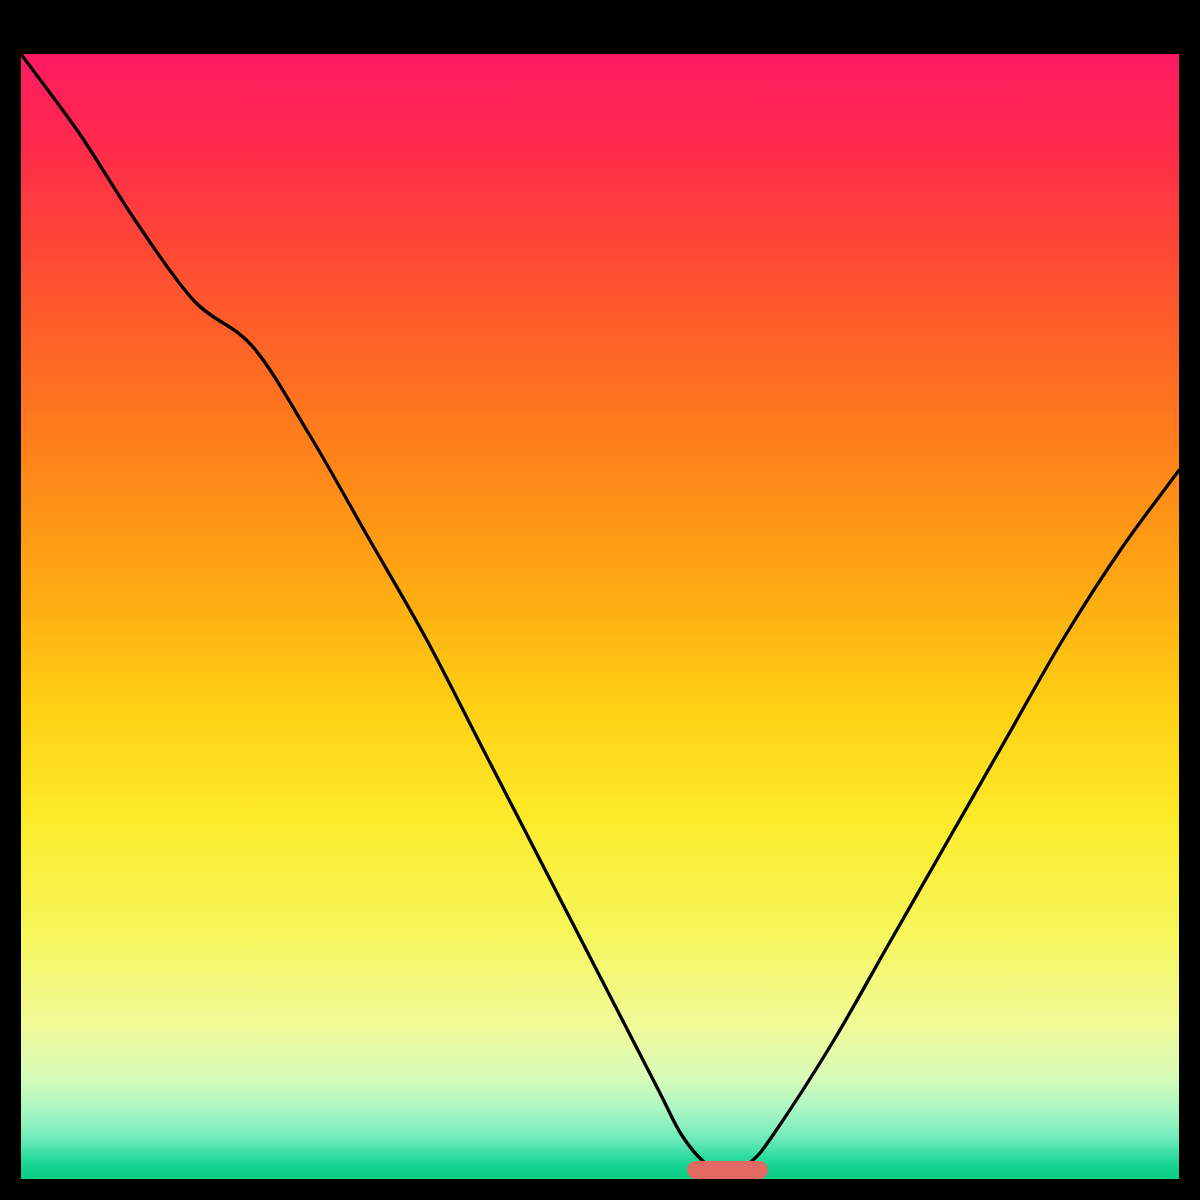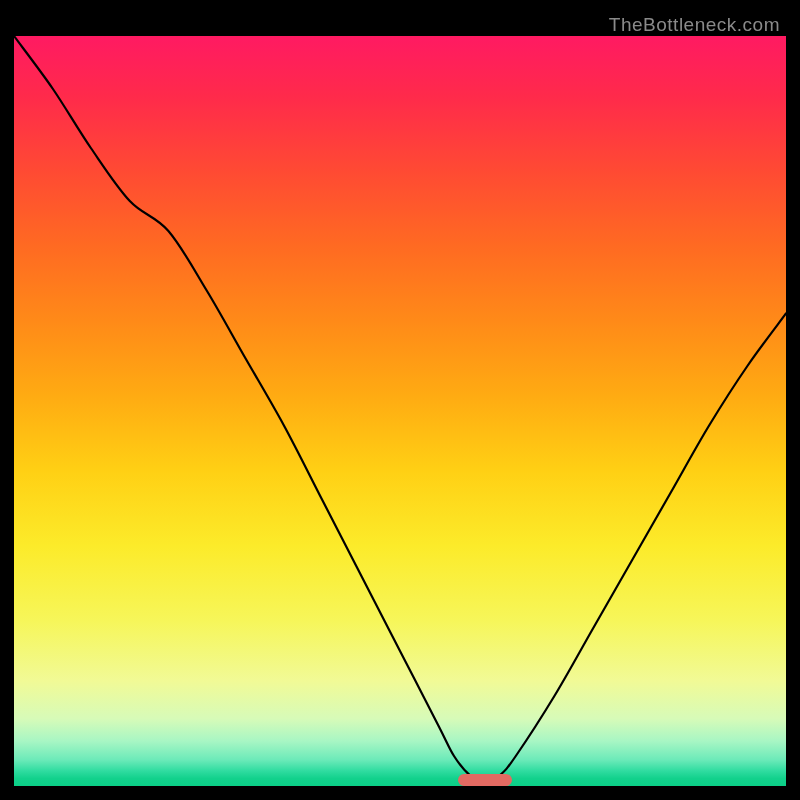--- a/index.html
+++ b/index.html
@@ -74,21 +74,20 @@
     letter-spacing: 0.5px;
     user-select: none;
   }
 </style>
 </head>
 <body>
 
 <div class="frame">
   <div class="plot-outer">
 
-    <div class="watermark">TheBottleneck.com</div>
 
     <div class="plot-area">
       <svg class="curve" width="772" height="750" viewBox="0 0 772 750">
         <path id="curve-path" d="M 0.0 0.0 C 6.4 8.8, 25.7 33.8, 38.6 52.5 C 51.5 71.3, 64.3 93.8, 77.2 112.5 C 90.1 131.3, 102.9 151.3, 115.8 165.0 C 128.7 178.8, 141.5 180.0, 154.4 195.0 C 167.3 210.0, 180.1 233.8, 193.0 255.0 C 205.9 276.3, 218.7 300.0, 231.6 322.5 C 244.5 345.0, 257.3 366.3, 270.2 390.0 C 283.1 413.8, 295.9 440.0, 308.8 465.0 C 321.7 490.0, 334.5 515.0, 347.4 540.0 C 360.3 565.0, 373.1 590.0, 386.0 615.0 C 398.9 640.0, 415.6 672.5, 424.6 690.0 C 433.6 707.5, 434.9 711.9, 440.0 720.0 C 445.2 728.1, 450.3 734.4, 455.5 738.8 C 460.6 743.1, 465.8 746.3, 470.9 746.3 C 476.1 746.3, 481.2 743.1, 486.4 738.8 C 491.5 734.4, 492.8 733.1, 501.8 720.0 C 510.8 706.9, 527.5 681.3, 540.4 660.0 C 553.3 638.8, 566.1 615.0, 579.0 592.5 C 591.9 570.0, 604.7 547.5, 617.6 525.0 C 630.5 502.5, 643.3 480.0, 656.2 457.5 C 669.1 435.0, 681.9 411.3, 694.8 390.0 C 707.7 368.8, 720.5 348.7, 733.4 330.0 C 746.3 311.2, 765.6 286.3, 772.0 277.5" fill="none" stroke="#000000" stroke-width="2.2" stroke-linejoin="round" stroke-linecap="round"></path>
       </svg>
       <div id="min-marker" class="marker" style="left: 443.9px; top: 738px; width: 54.04px; background: rgb(226, 106, 98);"></div>
     </div>
 
   </div>
 </div>

